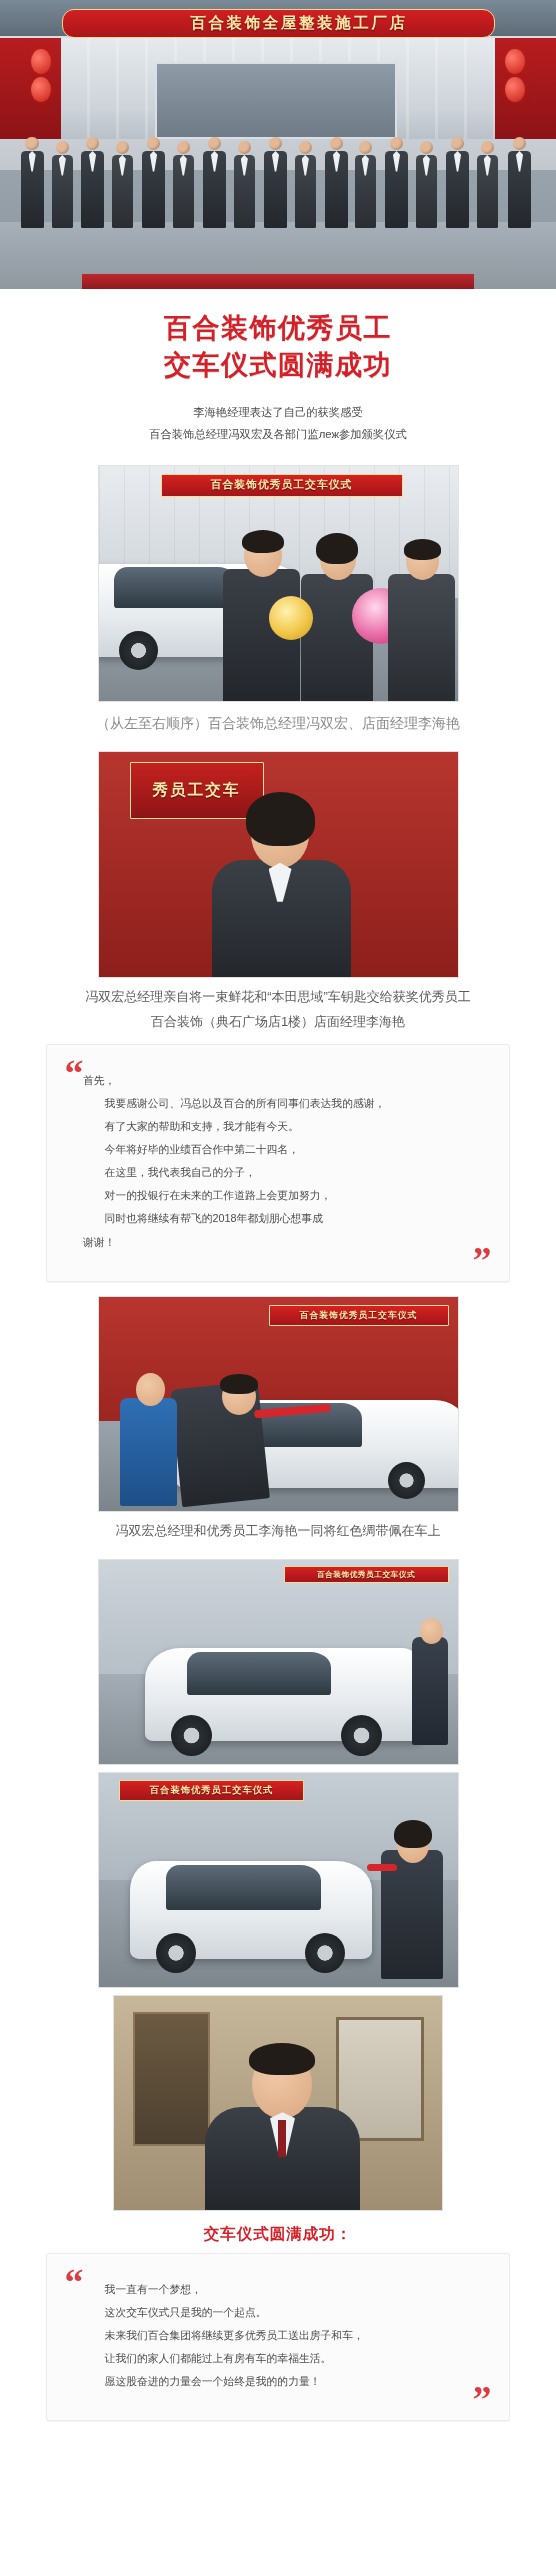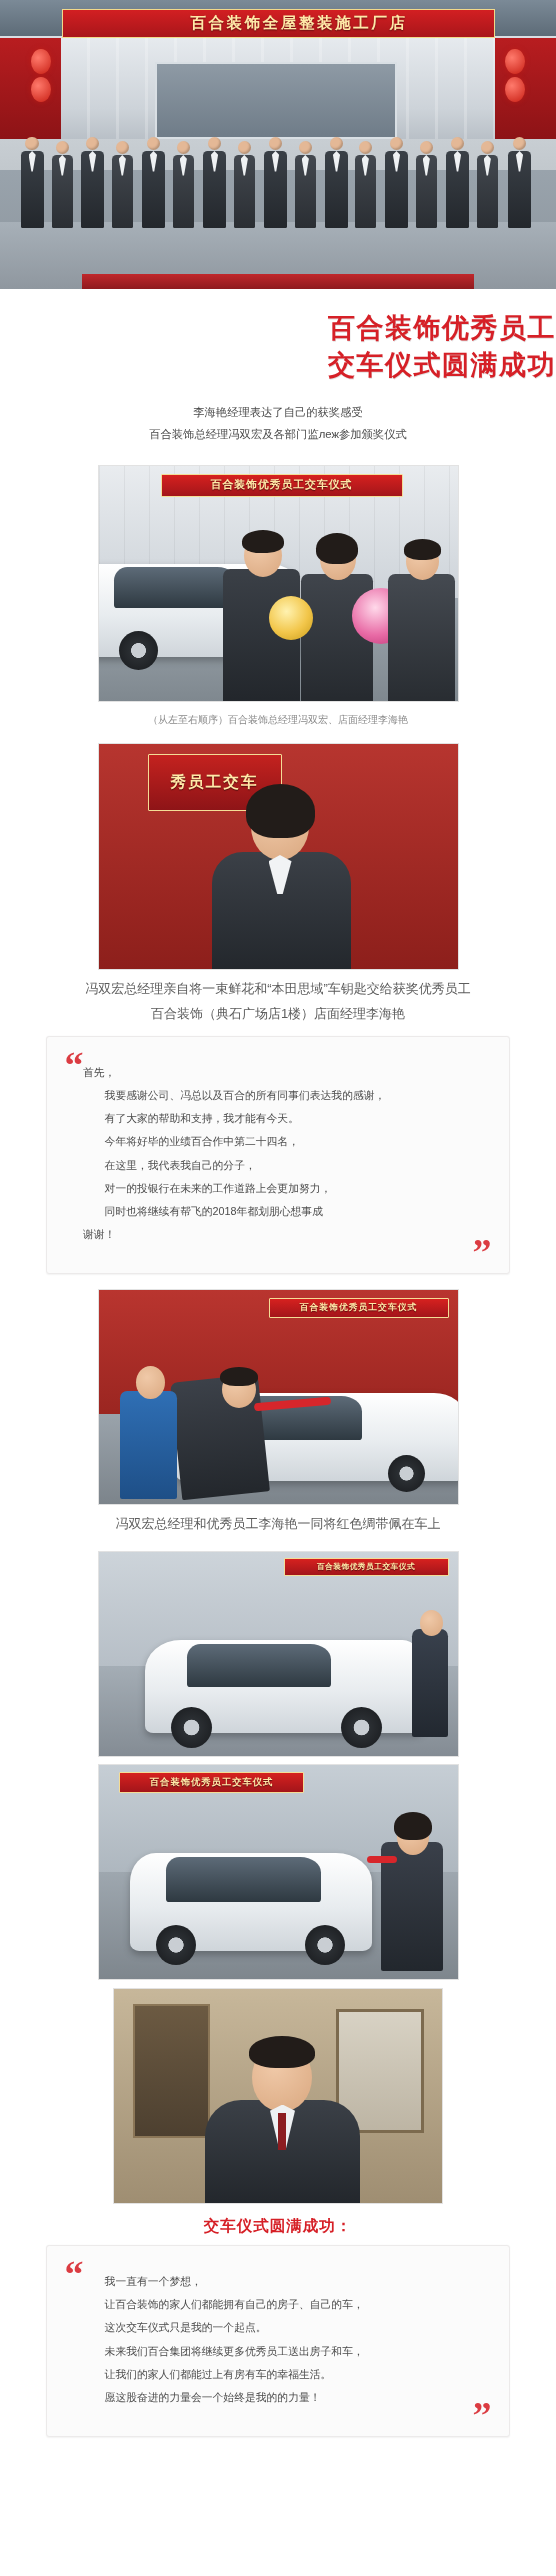--- a/index.html
+++ b/index.html
@@ -31,21 +31,21 @@
     background: linear-gradient(#dfe4e8 0%, #cfd5da 60%, #c2c8cd 100%);
   }
   .hero-roof {
     position: absolute; left: 0; top: 0; width: 556px; height: 36px;
     background: linear-gradient(#7b8a97, #5d6b77);
   }
   .hero-banner {
     position: absolute; left: 62px; top: 9.3px; width: 433px; height: 29px;
     background: linear-gradient(#d21f22, #a9161a);
     border: 1.5px solid #f2d98a;
-    border-radius: 0;
+    border-radius: 12px;
     color: #ffe9a8;
     font-size: 15.5px;
     font-weight: bold;
     letter-spacing: 2.6px;
     display: flex; align-items: center; justify-content: center;
     text-shadow: 0 1px 1.5px rgba(0,0,0,.45);
     white-space: nowrap;
     padding-left: 41px;
   }
   .hero-facade {
@@ -95,21 +95,21 @@
   }
   .hero-lantern {
     position: absolute; width: 19.6px; height: 25px; border-radius: 50%;
     background: radial-gradient(circle at 35% 35%, #ff7a6c, #c91f14);
     box-shadow: 0 0 5.2px rgba(200,30,20,.6);
   }
 
   
   .title-block {
     padding: 20.6px 0 4.1px;
-    text-align: right;
+    text-align: center;
   }
   .main-title {
     color: #d62027;
     font-size: 27px;
     font-weight: bold;
     line-height: 1.4;
     letter-spacing: 1.5px;
     text-shadow: 0.5px 1px 0 rgba(0,0,0,.12);
   }
   .subtitle-wrap {
@@ -128,21 +128,21 @@
     border: 0.5px solid #e2e2e2;
     background: #0f172a;
   }
   .caption {
     text-align: center;
     color: #5c5c5c;
     font-size: 13px;
     line-height: 1.9;
     padding: 5.2px 46px 9.3px;
   }
-  .caption.small { font-size: 10px; color: #8a8a8a; }
+  .caption.small { font-size: 14px; color: #8a8a8a; }
   .wall { position: absolute; left:0; top:0; right:0; height: 52%;
     background: repeating-linear-gradient(90deg, rgba(0,0,0,.05) 0 1.5px, rgba(0,0,0,0) 1.5px 25px), linear-gradient(#e9ecef, #ccd2d8); }
   .floor { position: absolute; left:0; bottom:0; right:0; height: 50%; background: linear-gradient(#aab3bb, #8d959d); }
   .banner-red {
     position: absolute;
     background: linear-gradient(#d6211f, #a3151a);
     border: 1px solid #f4dd96;
     color: #ffe9a8;
     font-weight: bold;
     display: flex; align-items: center; justify-content: center;
@@ -362,21 +362,21 @@
       <div class="suit" style="left:289px; top:108px; width:67px; height:129px; background:linear-gradient(#454a51,#282c31);"></div>
       <div class="head-c" style="left:307px; top:77px; width:33px; height:37px;"></div>
       <div class="hair-c" style="left:305px; top:73px; width:37px; height:20.6px;"></div>
     </div>
   </div>
   <div class="caption small">（从左至右顺序）百合装饰总经理冯双宏、店面经理李海艳</div>
 
   <div class="photo-wrap">
     <div class="photo" style="width:361px;height:227px;">
       <div class="wall" style="height:100%; background:linear-gradient(#b7352f,#8d1f1b);"></div>
-      <div class="banner-red" style="left:31px; top:10.3px; width:134px; height:57px; font-size:15.5px; letter-spacing:2.1px; background:linear-gradient(#c4221f,#8e1417);margin-left:18px;">秀员工交车</div>
+      <div class="banner-red" style="left:31px; top:10.3px; width:134px; height:57px; font-size:15.5px; letter-spacing:2.1px; background:linear-gradient(#c4221f,#8e1417);">秀员工交车</div>
       <div class="suit" style="left:113px; top:108px; width:139px; height:124px; border-radius:31px 31px 0 0;"></div>
       <div class="head-c" style="left:152px; top:49px; width:58px; height:67px;"></div>
       <div class="hair-c" style="left:147px; top:40px; width:69px; height:54px;"></div>
       <div style="position:absolute;left:170px;top:111px;width:23px;height:39px;background:#f1f3f5;clip-path:polygon(50% 0,100% 16%,62% 100%,38% 100%,0 16%);"></div>
     </div>
   </div>
   <div class="caption">
     <div>冯双宏总经理亲自将一束鲜花和“本田思域”车钥匙交给获奖优秀员工</div>
     <div>百合装饰（典石广场店1楼）店面经理李海艳</div>
   </div>
@@ -455,21 +455,20 @@
       <div style="position:absolute;left:156px;top:116px;width:25px;height:44px;background:#eef1f3;clip-path:polygon(50% 0,100% 14%,64% 100%,36% 100%,0 14%);"></div>
       <div style="position:absolute;left:164px;top:124px;width:8.2px;height:37px;background:#8c1d21;"></div>
     </div>
   </div>
   <div class="quote-heading" style="padding-top:10.3px;">交车仪式圆满成功：</div>
 
   <div class="quote-card">
     <span class="qmark open">“</span>
     <div class="quote-body">
       <p class="indent">我一直有一个梦想，</p>
-      <p class="indent">让百合装饰的家人们都能拥有自己的房子、自己的车，</p>
       <p class="indent">这次交车仪式只是我的一个起点。</p>
       <p class="indent">未来我们百合集团将继续更多优秀员工送出房子和车，</p>
       <p class="indent">让我们的家人们都能过上有房有车的幸福生活。</p>
       <p class="indent">愿这股奋进的力量会一个始终是我的的力量！</p>
     </div>
     <span class="qmark close">”</span>
   </div>
 
 </div>
 

